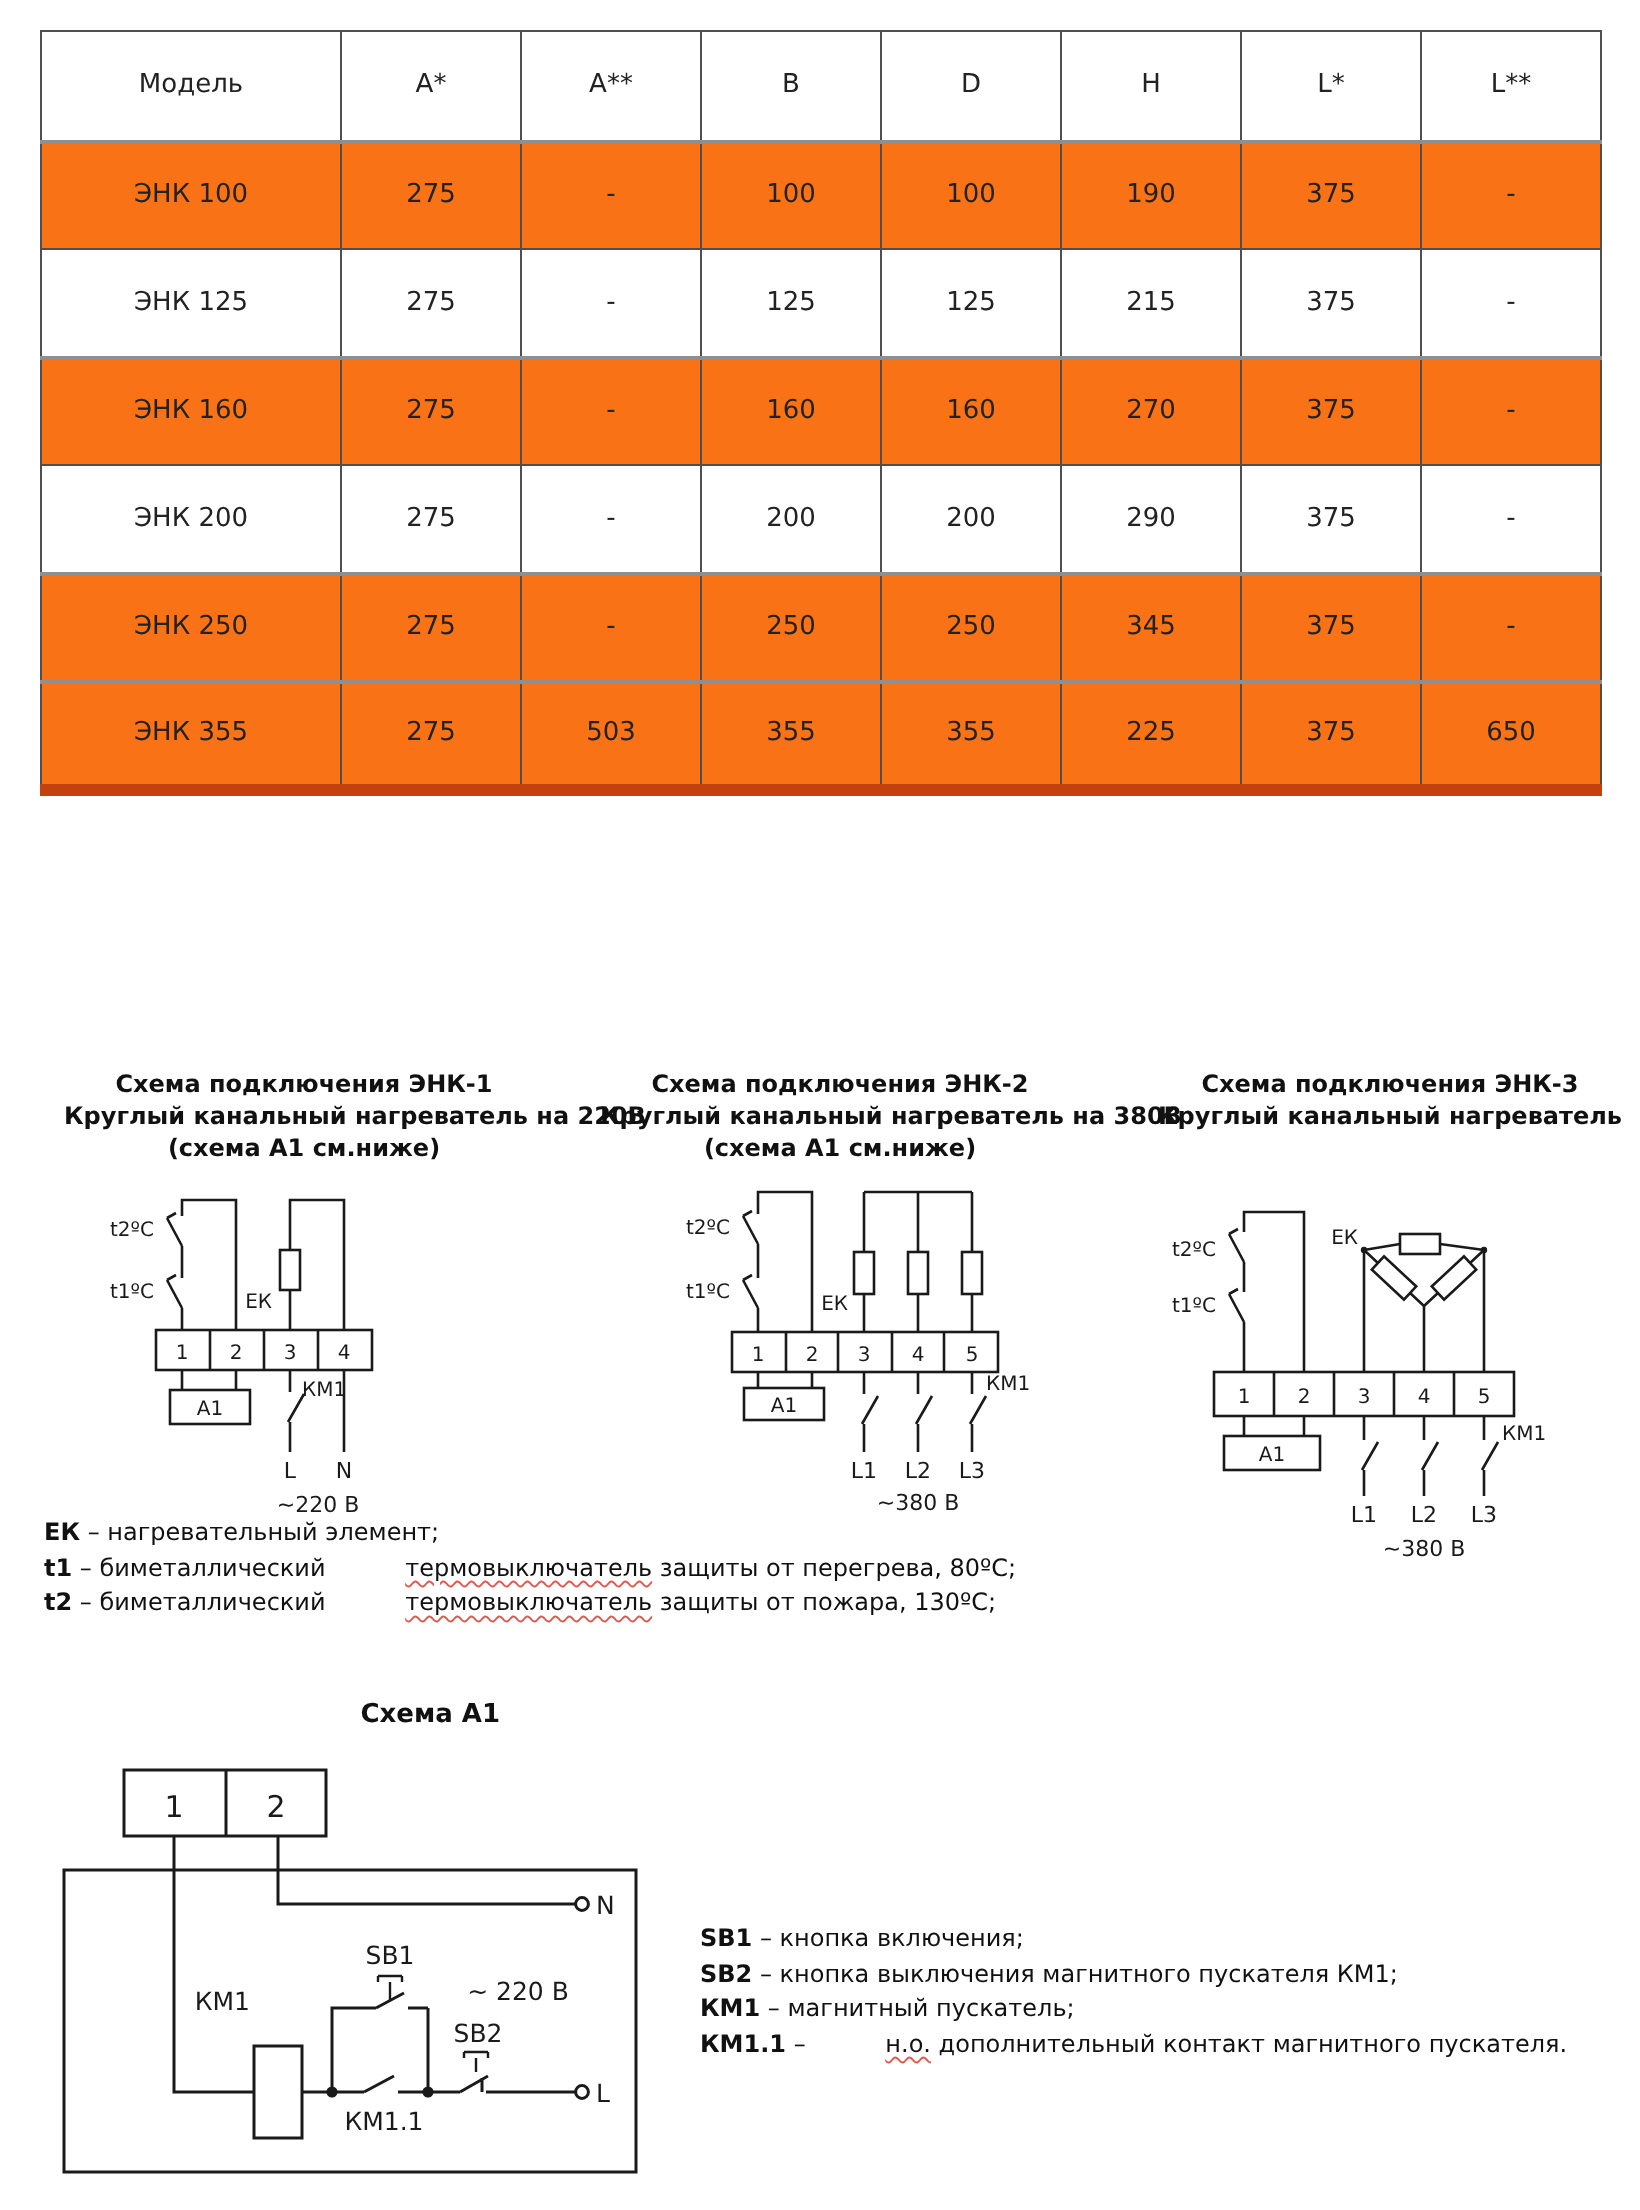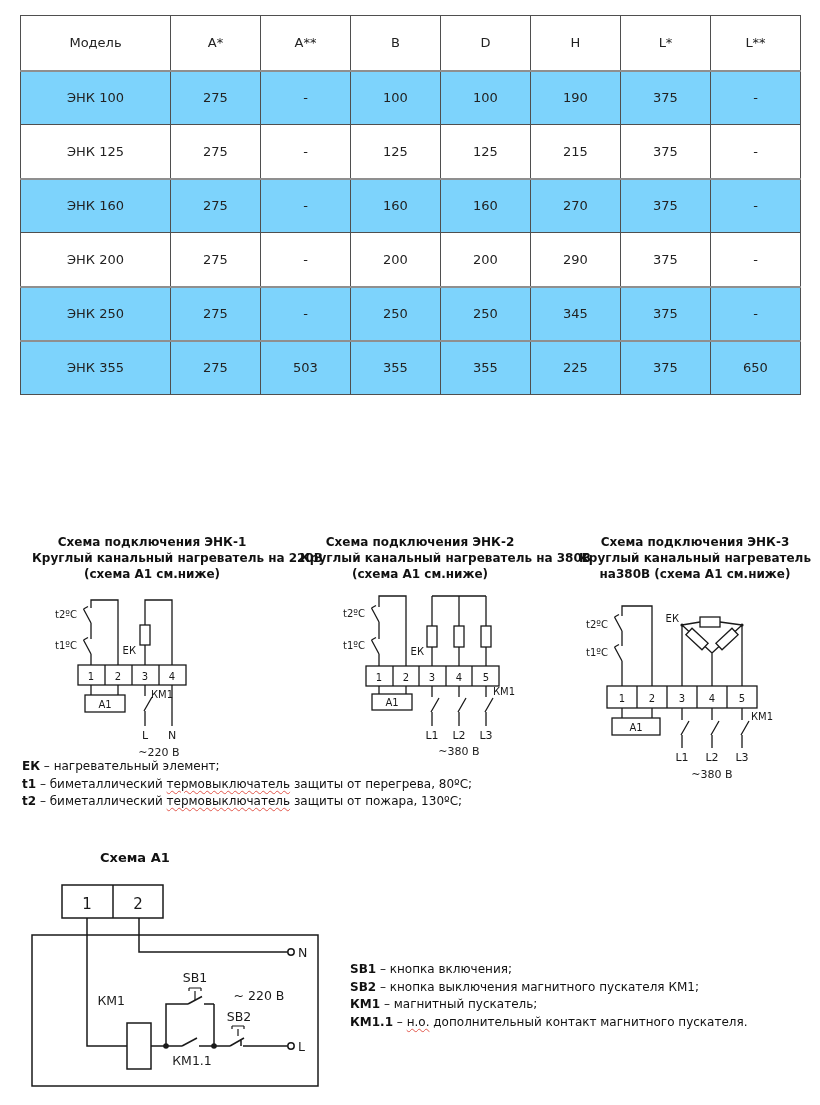--- a/index.html
+++ b/index.html
@@ -7,22 +7,22 @@
   .page { position:relative; width:820px; height:1105px; background:#fff;
           font-family:"DejaVu Sans", "Liberation Sans", sans-serif; color:#1a1a1a; overflow:hidden; }
 
   
   .dim-table { position:absolute; left:20px; top:15px; width:780px;
                border-collapse:collapse; table-layout:fixed; font-size:13px; }
   .dim-table th, .dim-table td { border:1px solid #4f4f4f; text-align:center;
                vertical-align:middle; font-weight:normal; color:#222; background:#fff; }
   .dim-table th { height:55px; }
   .dim-table td { height:54px; }
-  .dim-table tr.striped td { background:#7dd3fc; border-top:2px solid #8f8f8f; }
-  .dim-table { border-bottom:1px solid #c2410c; }
+  .dim-table tr.striped td { background:#f97316; border-top:2px solid #8f8f8f; }
+  .dim-table { border-bottom:6px solid #c2410c; }
 
   
   .diag-title { position:absolute; width:240px; font-size:12px; font-weight:bold;
                 text-align:center; line-height:16px; color:#111; }
   .diag-title div { white-space:nowrap; }
   #title-enk1 { left:32px;  top:534px; }
   #title-enk2 { left:300px; top:534px; }
   #title-enk3 { left:575px; top:534px; }
 
   
@@ -44,24 +44,24 @@
   #svg-a1 path, #svg-a1 rect, #svg-a1 circle { stroke-width:1.5; }
   #svg-a1 path.thin { stroke-width:1.2; }
 
   
   .legend { position:absolute; font-size:12px; line-height:17.5px; color:#111; }
   #legend-components { left:22px;  top:758px; }
   #legend-a1         { left:350px; top:961px; }
   .legend b { font-weight:bold; }
   .spell { text-decoration-line:underline; text-decoration-style:wavy;
            text-decoration-color:#e2574c; text-decoration-thickness:1px;
-           text-underline-offset:2px; }
+           text-underline-offset:2px;margin-left:36px; }
 
   .a1-title { position:absolute; left:100px; top:850px; width:150px;
-              text-align:left; font-size:13px; font-weight:bold; color:#111; }
+              text-align:right; font-size:13px; font-weight:bold; color:#111; }
 </style>
 </head>
 <body>
 
 <div class="page">
 
   <table class="dim-table">
     <colgroup>
       <col style="width:150px">
         <col style="width:90px">
@@ -154,21 +154,20 @@
     <div>(схема А1 см.ниже)</div>
   </div>
   <div class="diag-title" id="title-enk2">
     <div>Схема подключения ЭНК-2</div>
     <div>Круглый канальный нагреватель на 380В</div>
     <div>(схема А1 см.ниже)</div>
   </div>
   <div class="diag-title" id="title-enk3">
     <div>Схема подключения ЭНК-3</div>
     <div>Круглый канальный нагреватель</div>
-    <div>на380В (схема А1 см.ниже)</div>
   </div>
 
   <svg id="svg-enk1" width="250" height="170">
     <g>
       <path d="M71,73 V62 M71,62 L63.5,48 M63.5,48 l4.5,-2.5 M71,47 V31 M71,31 L63.5,17 M63.5,17 l4.5,-2.5 M71,16 V8 H98 V73"></path>
       <text x="57" y="26" text-anchor="end" class="sm">t2ºC</text>
       <text x="57" y="57" text-anchor="end" class="sm">t1ºC</text>
     </g>
     <g>
       <path d="M125,73 V53 M125,33 V8 H152 V73"></path>

